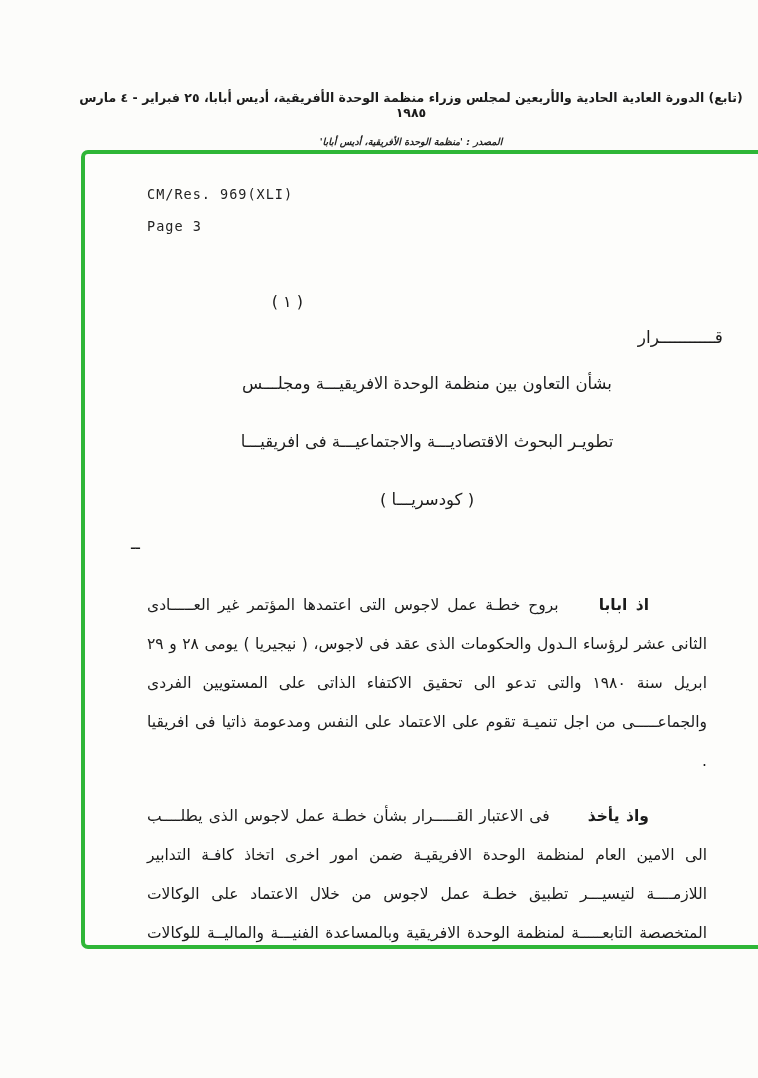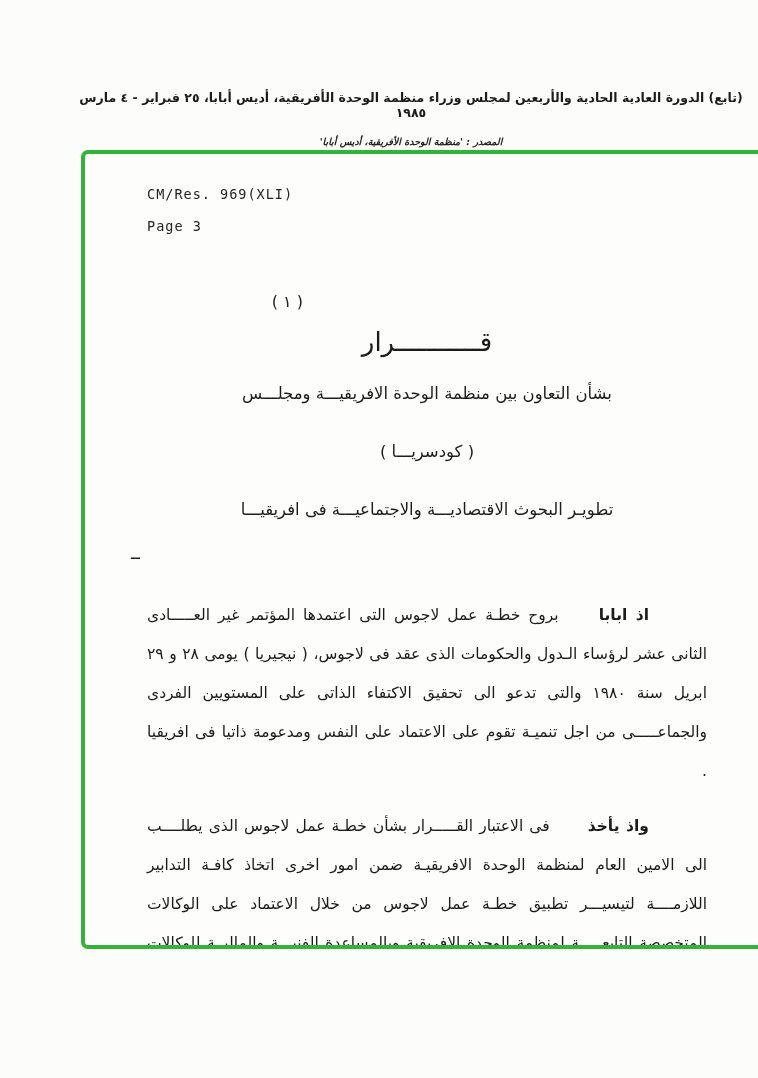--- a/index.html
+++ b/index.html
@@ -43,23 +43,23 @@
   .doc-ref .ref-line { margin-bottom: 12px; }
 
   .item-number {
     direction: rtl;
     font-size: 16px;
     margin-top: 58px;
     padding-right: 420px; 
     text-align: right;
   }
   .doc-title {
-    text-align: center;
+    text-align: right;
     direction: rtl;
-    font-size: 26px;
+    font-size: 17px;
     margin-top: 16px;
     letter-spacing: 0.5px;
   }
   .doc-subtitle {
     text-align: center;
     direction: rtl;
     font-size: 16.5px;
     margin-top: 14px;
     line-height: 42px;
   }
@@ -105,22 +105,22 @@
     <div class="ref-line">CM/Res. 969(XLI)</div>
     <div class="ref-line">Page 3</div>
   </div>
 
   <div class="item-number">( ١ )</div>
 
   <div class="doc-title">قـــــــــــرار</div>
 
   <div class="doc-subtitle">
     <div>بشأن التعاون بين منظمة الوحدة الافريقيـــة ومجلـــس</div>
+    <div>تطويـر البحوث الاقتصاديـــة والاجتماعيـــة فى افريقيـــا</div>
     <div>( كودسريـــا )</div>
-    <div>تطويـر البحوث الاقتصاديـــة والاجتماعيـــة فى افريقيـــا</div>
   </div>
 
   <div class="dash-sep">ــ</div>
 
   <div class="doc-body">
     <p class="para">
       <span class="lead-bold">اذ ابابا</span><span> بروح خطـة عمل لاجوس التى اعتمدها المؤتمر غير العـــــادى الثانى عشر لرؤساء الـدول والحكومات الذى عقد فى لاجوس، ( نيجيريا ) يومى ٢٨ و ٢٩ ابريل سنة ١٩٨٠ والتى تدعو الى تحقيق الاكتفاء الذاتى على المستويين الفردى والجماعـــــى من اجل تنميـة تقوم على الاعتماد على النفس ومدعومة ذاتيا فى افريقيا .</span>
     </p>
     <p class="para">
       <span class="lead-bold">واذ يأخذ</span><span> فى الاعتبار القـــــرار بشأن خطـة عمل لاجوس الذى يطلــــب الى الامين العام لمنظمة الوحدة الافريقيـة ضمن امور اخرى اتخاذ كافـة التدابير اللازمــــة لتيسيـــر تطبيق خطـة عمل لاجوس من خلال الاعتماد على الوكالات المتخصصة التابعـــــة لمنظمة الوحدة الافريقية وبالمساعدة الفنيـــة والماليــة للوكالات المتخصصة التابعة للجنــــة الاقتصاديـــة لافريقيا والهيئات الوطنيــة والدوليــة ذات الصـــلة .</span>

